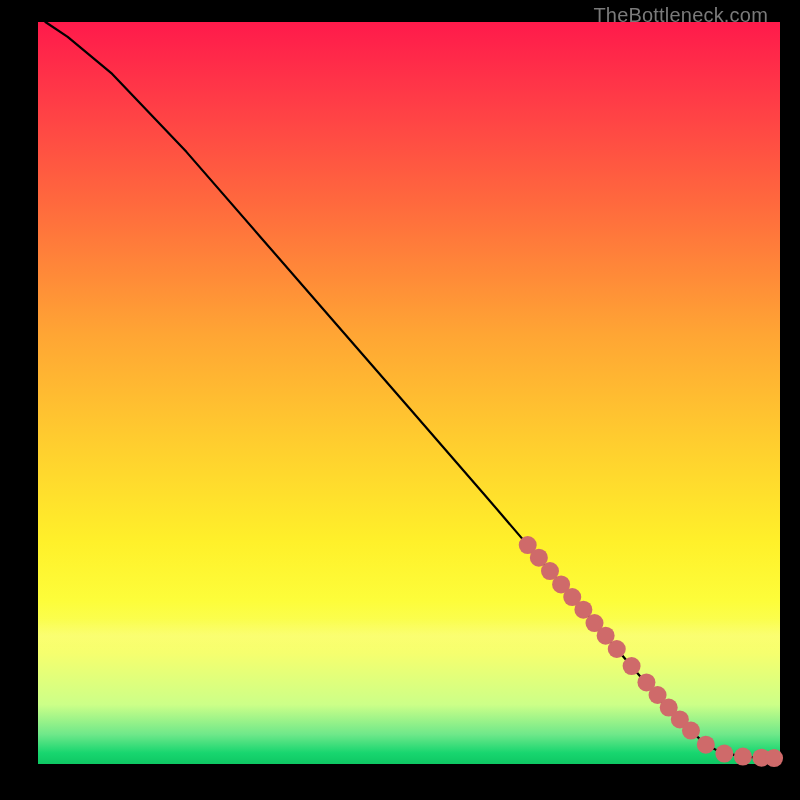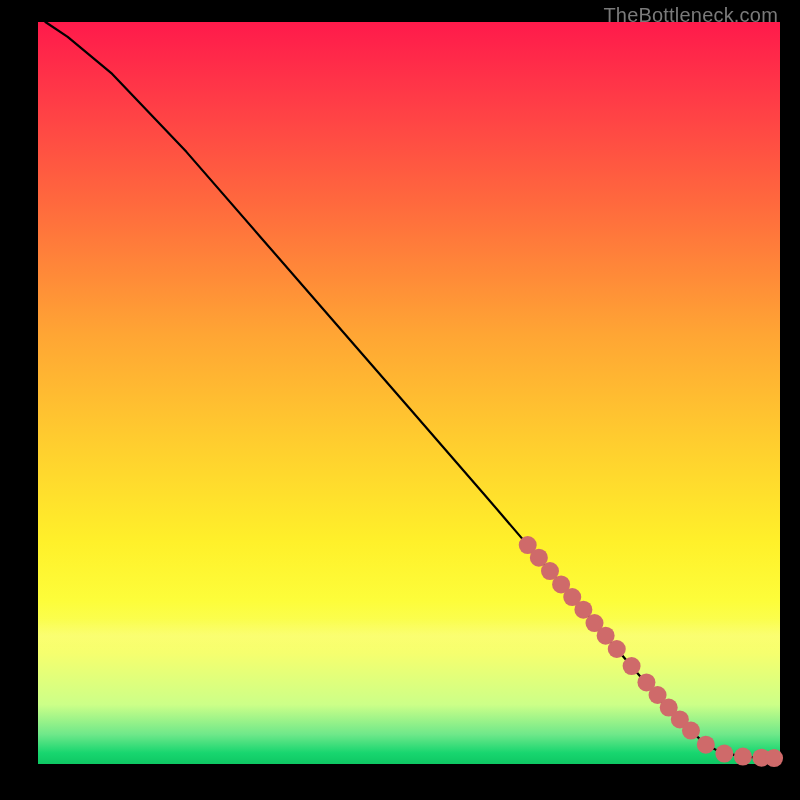--- a/index.html
+++ b/index.html
@@ -52,21 +52,21 @@
     left: 0;
     right: 0;
     top: 80.5%;
     height: 4.5%;
     background: linear-gradient(to bottom, rgba(255,255,120,0.0), rgba(255,255,150,0.35), rgba(255,255,120,0.0));
     pointer-events: none;
   }
   .watermark {
     position: absolute;
     top: 4px;
-    right: 22px;
+    right: 32px;
     color: #7a7a7a;
     font-size: 20px;
     font-weight: 500;
     letter-spacing: 0.2px;
     user-select: none;
   }
   svg.curve {
     position: absolute;
     left: 0;
     top: 0;

